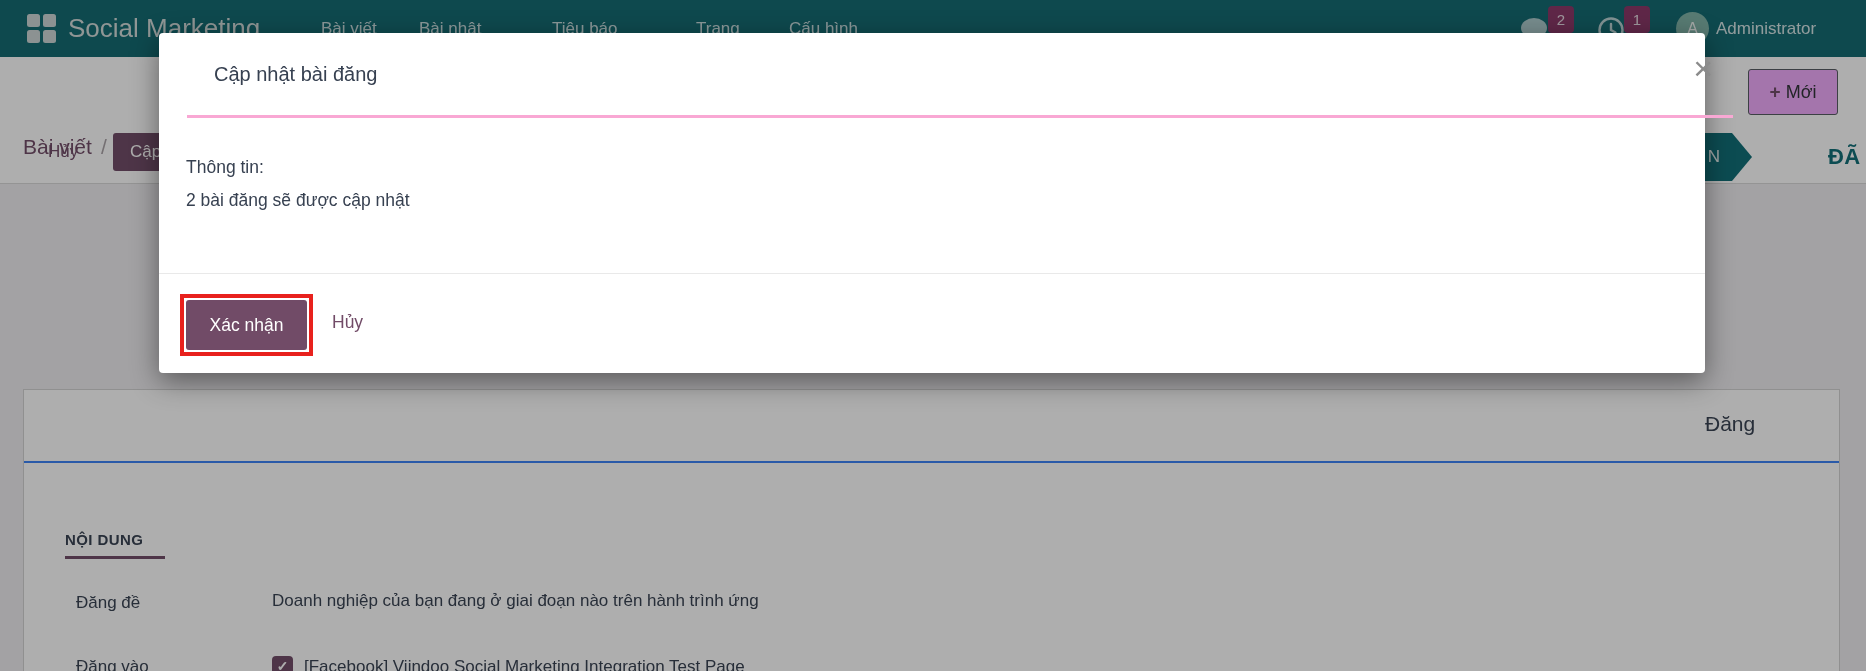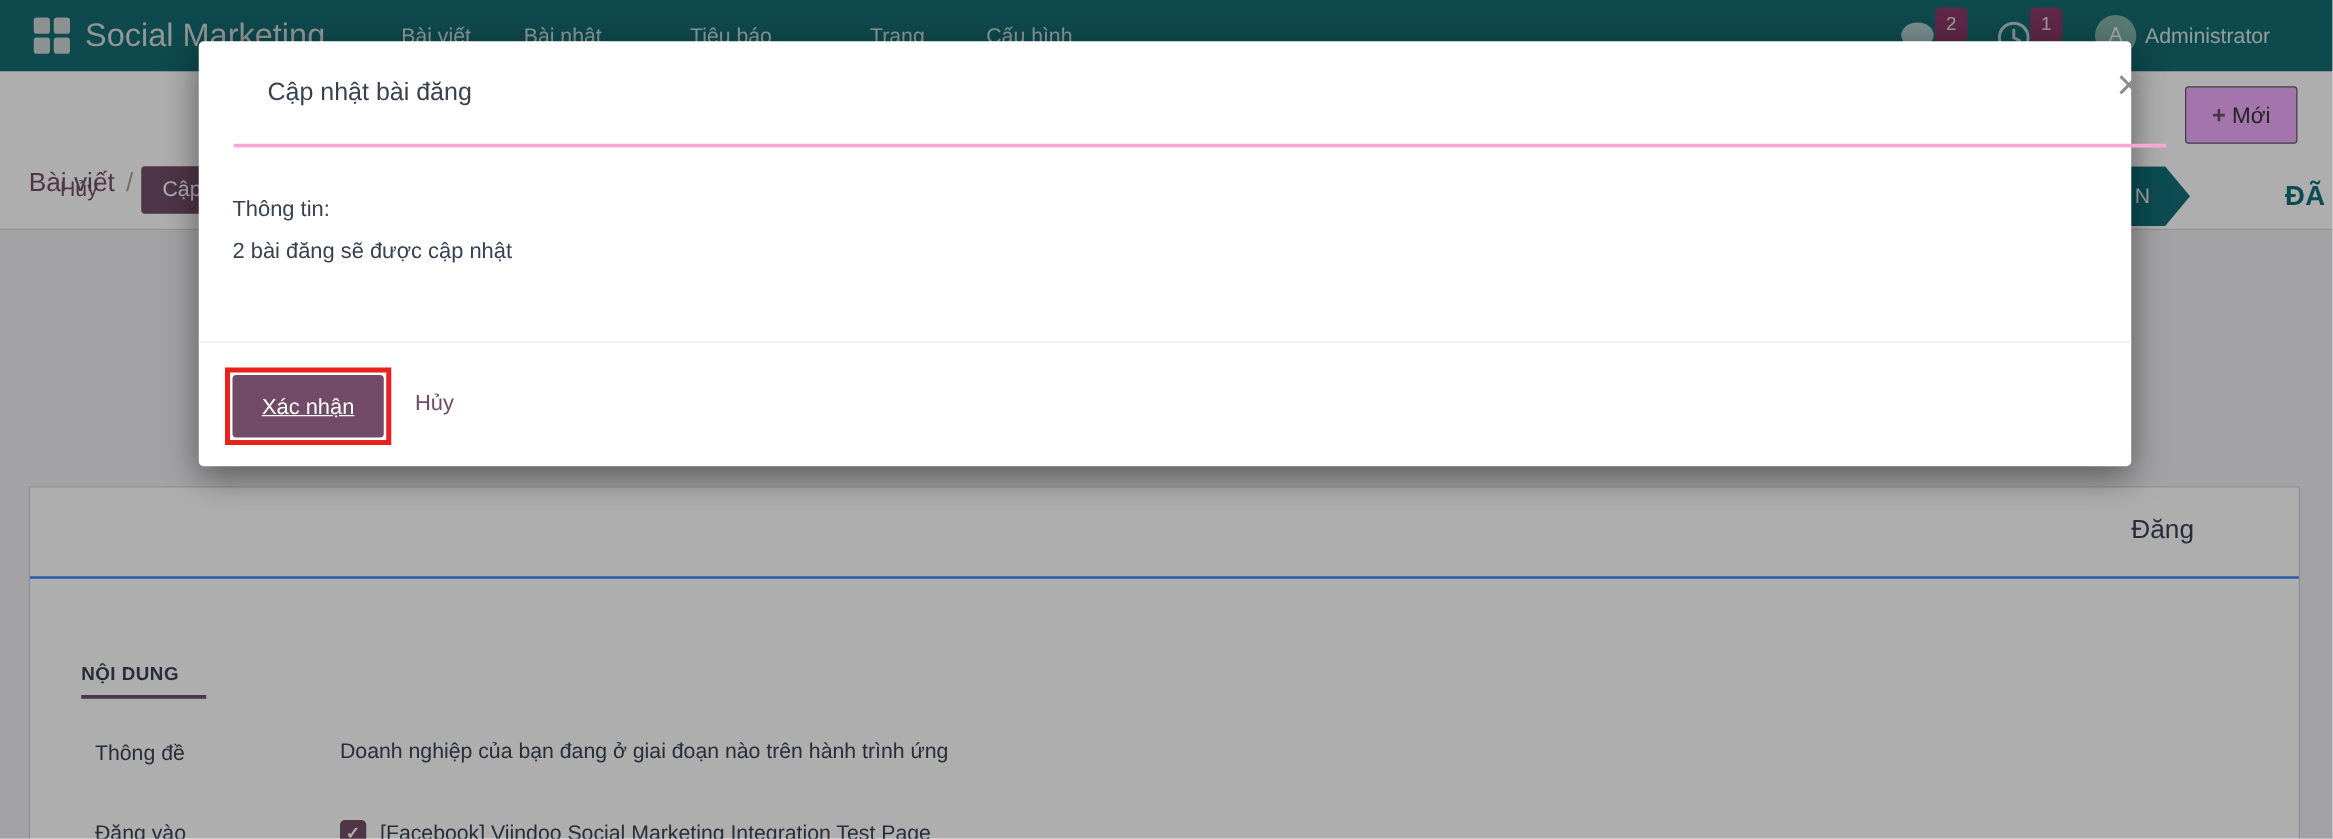--- a/index.html
+++ b/index.html
@@ -58,21 +58,21 @@
 
   
   .modal-backdrop{position:absolute; left:0; top:0; width:1866px; height:671px; background:rgba(8,8,8,0.33); z-index:50;}
   .modal{position:absolute; left:159px; top:33px; width:1546px; height:340px; background:#fff; border-radius:4px; box-shadow:0 8px 28px rgba(0,0,0,0.45); z-index:60;}
   .modal-header{position:absolute; left:0; top:0; width:100%; height:85px; border-bottom:3px solid #f9a8d4;margin-left:28px;}
   .modal-title{position:absolute; left:27px; top:30px; font-size:20px; color:var(--text); white-space:nowrap;}
   .modal-close{position:absolute; right:20px; top:18px; font-size:34px; color:#8b8b8b; line-height:34px; background:none; border:none; cursor:default;}
   .modal-body{position:absolute; left:27px; top:118px; font-size:17.5px; color:var(--text); line-height:33px;}
   .modal-footer{position:absolute; left:0; top:240px; width:100%; height:100px; border-top:1px solid #e9e9e9;}
   .annotation{position:absolute; left:21px; top:20px; border:4px solid var(--red); padding:2px; background:none;}
-  .btn-confirm{display:block; width:121px; height:50px; background:var(--purple); color:#fff; font-size:17.5px; border:none; border-radius:3px;text-decoration:underline;}
+  .btn-confirm{display:block; width:121px; height:50px; background:var(--purple); color:#fff; font-size:17.5px; border:none; border-radius:3px;}
   .btn-modal-cancel{position:absolute; left:173px; top:38px; font-size:17.5px; color:var(--purple); background:none; border:none;}
 </style>
 </head>
 <body>
 
 <div class="navbar">
   <span class="grid-icon">
       <i></i>
       <i></i>
       <i></i>
@@ -118,21 +118,21 @@
 
 <div class="content-bg">
   <div class="sheet">
     <div class="sheet-band">
       <span class="band-fragment">Đăng</span>
     </div>
 
     <div class="tab">NỘI DUNG</div>
     <div class="tab-underline"></div>
 
-    <div class="fld-label lbl-title">Thông đề</div>
+    <div class="fld-label lbl-title">Đăng đề</div>
     <div class="fld-value val-title">Doanh nghiệp của bạn đang ở giai đoạn nào trên hành trình ứng</div>
 
     <div class="fld-label lbl-poston">Đăng vào</div>
 
     <div class="cb-row cbr-1">
       <span class="cb checked"><span class="tick">✓</span></span><span class="cb-label">[Facebook] Viindoo Social Marketing Integration Test Page</span>
     </div>
 
   </div>
 </div>

